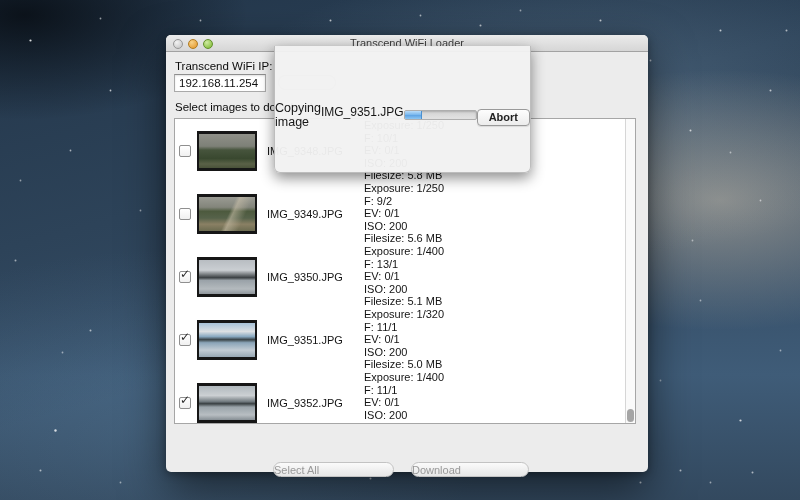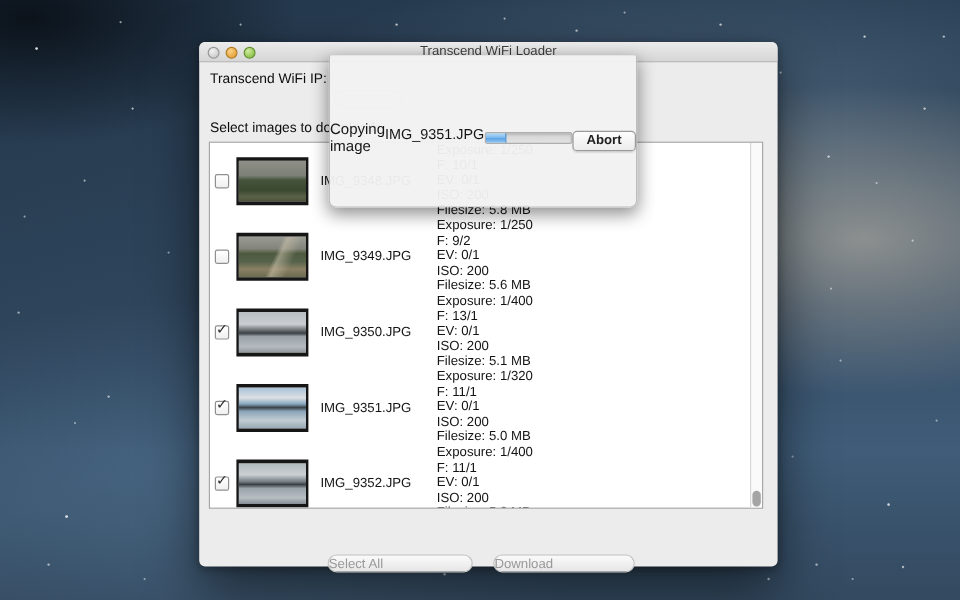--- a/index.html
+++ b/index.html
@@ -182,20 +182,21 @@
       <div class="traffic">
         <span class="tl close"></span>
         <span class="tl min"></span>
         <span class="tl zoom"></span>
       </div>
       <div class="title">Transcend WiFi Loader</div>
     </div>
 
     <div class="content">
       <div class="ip-label">Transcend WiFi IP:</div>
+      <input class="ip-input" value="192.168.11.254" style="">
       <div class="refresh-ghost"></div>
       <div class="select-label">Select images to download:</div>
 
       <div class="image-list">
         <div class="rows" id="rows">
             <div class="row">
               <span class="cb"></span>
               <span class="thumb thumb-forest-dark"></span>
               <span class="fname">IMG_9348.JPG</span>
               <span class="exif">

